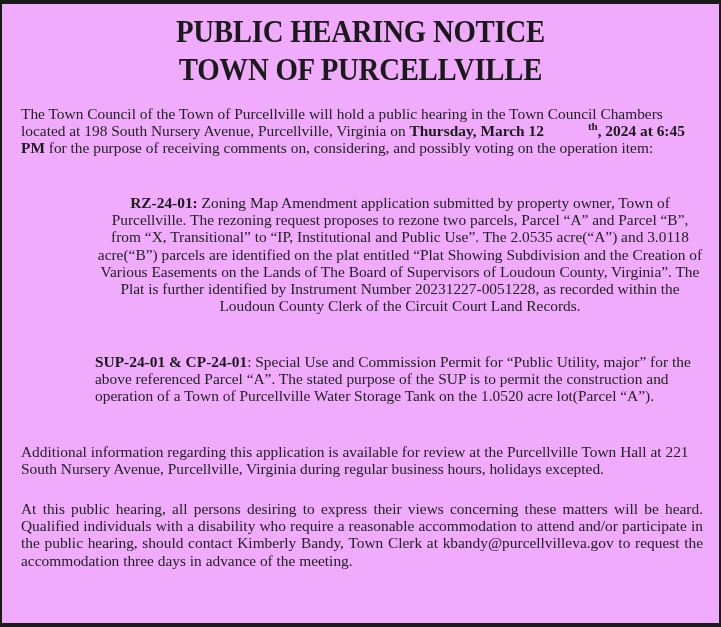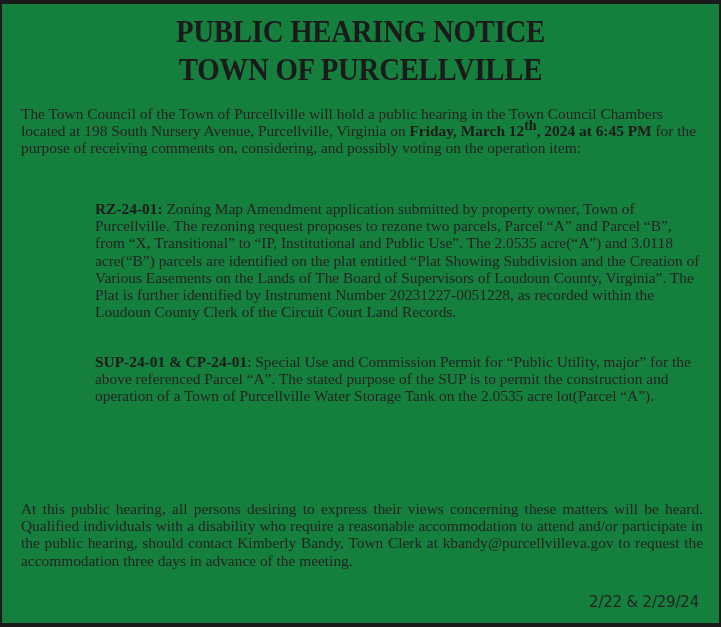--- a/index.html
+++ b/index.html
@@ -14,21 +14,21 @@
     }
     .notice {
       position: relative;
       box-sizing: border-box;
       width: 721px;
       height: 627px;
       border-top: 4px solid #1a1a1a;
       border-left: 2px solid #1a1a1a;
       border-right: 2px solid #1a1a1a;
       border-bottom: 4px solid #1a1a1a;
-      background: #15803d;
+      background: #f0abfc;
       color: #1c1c1c;
       font-family: "Liberation Serif", serif;
     }
     .title {
       text-align: center;
       font-weight: bold;
       font-size: 31px;
       line-height: 38px;
       letter-spacing: -0.3px;
       transform: scaleX(0.93);
@@ -37,49 +37,49 @@
       color: #1a1a1a;
     }
     .para {
       position: absolute;
       font-size: 15.4px;
       line-height: 17.2px;
       margin: 0;
       color: #222;
     }
     .intro { left: 19px; top: 101px; width: 690px; }
-    .item1 { left: 93px; top: 196px; width: 610px; }
+    .item1 { left: 93px; top: 190px; width: 610px; text-align: center; }
     .item2 { left: 93px; top: 349px; width: 610px; }
     .addl  { left: 19px; top: 439px; width: 690px; }
     .access { left: 19px; top: 496px; width: 682px; text-align: justify; }
     .para b { font-weight: bold; color: #1a1a1a; }
-    .para sup { font-size: 14px; vertical-align: super; line-height: 0; font-weight: bold; }
+    .para sup { font-size: 11px; vertical-align: super; line-height: 0; font-weight: bold; margin-left: 44px; }
     .email { color: #222; }
     .dates {
       position: absolute;
       right: 20px;
       top: 589px;
       font-family: "DejaVu Sans", sans-serif;
       font-size: 15px;
       color: #222;
       letter-spacing: -0.2px;
     }
   </style>
 </head>
 <body>
 
 <div class="notice">
   <div class="title">
     <div>PUBLIC HEARING NOTICE</div>
     <div>TOWN OF PURCELLVILLE</div>
   </div>
 
-  <p class="para intro"><span>The Town Council of the Town of Purcellville will hold a public hearing in the Town Council Chambers located at 198 South Nursery Avenue, Purcellville, Virginia on </span><b><span>Friday, March 12</span><sup>th</sup><span>, 2024 at 6:45 PM</span></b><span> for the purpose of receiving comments on, considering, and possibly voting on the operation item:</span></p>
+  <p class="para intro"><span>The Town Council of the Town of Purcellville will hold a public hearing in the Town Council Chambers located at 198 South Nursery Avenue, Purcellville, Virginia on </span><b><span>Thursday, March 12</span><sup>th</sup><span>, 2024 at 6:45 PM</span></b><span> for the purpose of receiving comments on, considering, and possibly voting on the operation item:</span></p>
 
   <p class="para item1"><b>RZ-24-01:</b><span> Zoning Map Amendment application submitted by property owner, Town of Purcellville.  The rezoning request proposes to rezone two parcels, Parcel “A” and Parcel “B”, from “X, Transitional” to “IP, Institutional and Public Use”.  The 2.0535 acre(“A”) and 3.0118 acre(“B”) parcels are identified on the plat entitled “Plat Showing Subdivision and the Creation of Various Easements on the Lands of The Board of Supervisors of Loudoun County, Virginia”. The Plat is further identified by Instrument Number 20231227-0051228, as recorded within the Loudoun County Clerk of the Circuit Court Land Records.</span></p>
 
-  <p class="para item2"><b>SUP-24-01 &amp; CP-24-01</b><span>: Special Use and Commission Permit for “Public Utility, major” for the above referenced Parcel “A”. The stated purpose of the SUP is to permit the construction and operation of a Town of Purcellville Water Storage Tank on the 2.0535 acre lot(Parcel “A”).</span></p>
+  <p class="para item2"><b>SUP-24-01 &amp; CP-24-01</b><span>: Special Use and Commission Permit for “Public Utility, major” for the above referenced Parcel “A”. The stated purpose of the SUP is to permit the construction and operation of a Town of Purcellville Water Storage Tank on the 1.0520 acre lot(Parcel “A”).</span></p>
 
+  <p class="para addl">Additional information regarding this application is available for review at the Purcellville Town Hall at 221 South Nursery Avenue, Purcellville, Virginia during regular business hours, holidays excepted.</p>
 
   <p class="para access"><span>At this public hearing, all persons desiring to express their views concerning these matters will be heard. Qualified individuals with a disability who require a reasonable accommodation to attend and/or participate in the public hearing, should contact Kimberly Bandy, Town Clerk at </span><span class="email">kbandy@purcellvilleva.gov</span><span> to request the accommodation three days in advance of the meeting.</span></p>
 
-  <div class="dates">2/22 &amp; 2/29/24</div>
 </div>
 
 </body></html>

